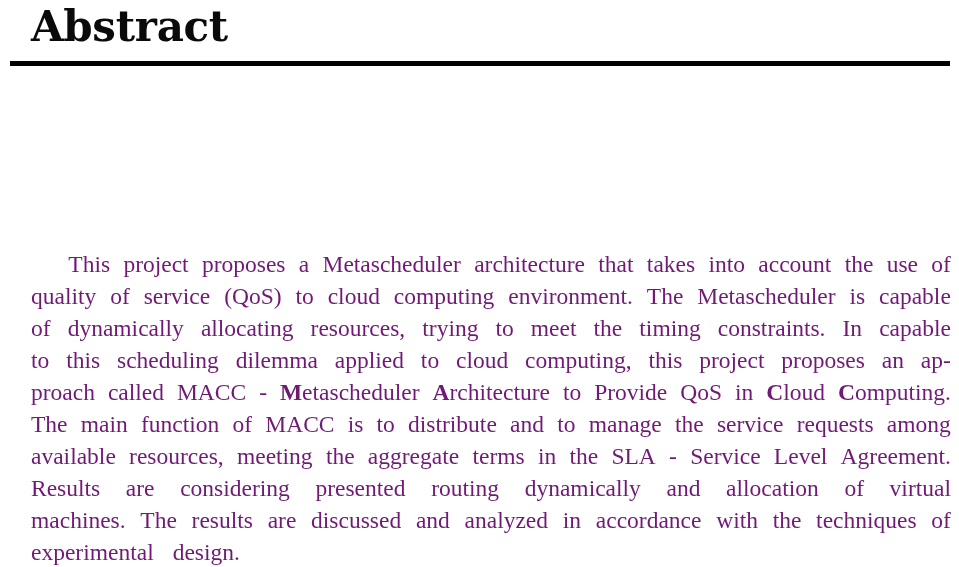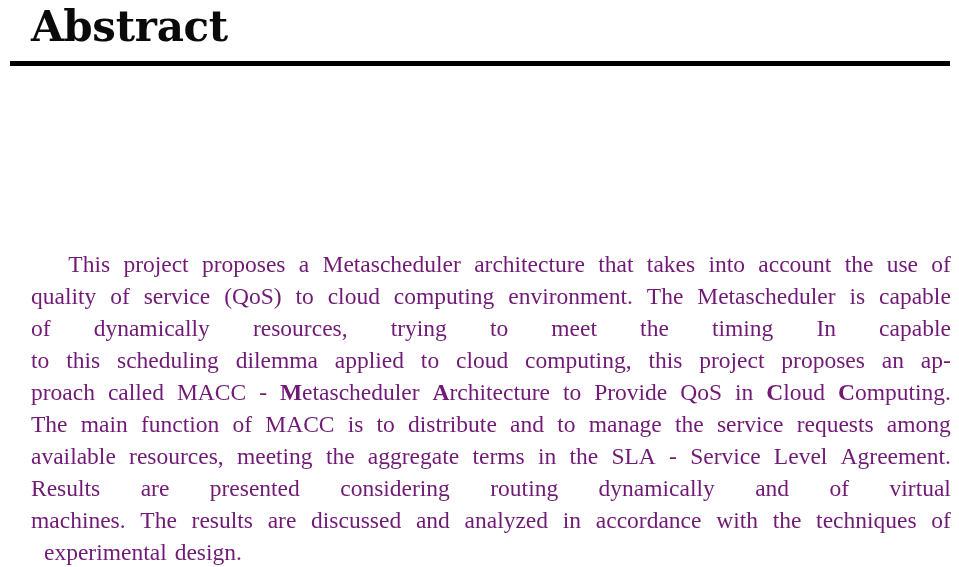--- a/index.html
+++ b/index.html
@@ -67,21 +67,21 @@
 
   
   .line.justify {
     justify-content: space-between;
   }
   
   .line.flush {
     justify-content: flex-start;
   }
   .line.flush .w + .w {
-    margin-left: 1px;
+    margin-left: 12px;
   }
 
   .w {
     display: inline-block;
     white-space: pre;
   }
 
   .indent {
     display: inline-block;
     width: 24px;
@@ -96,23 +96,23 @@
 
 <div class="page">
 
   <div class="heading">Abstract</div>
 
   <div class="rule"></div>
 
   <div class="body-block" id="abstract-body">
       <div class="line justify"><span class="indent"></span><span class="w">This</span><span class="w">project</span><span class="w">proposes</span><span class="w">a</span><span class="w">Metascheduler</span><span class="w">architecture</span><span class="w">that</span><span class="w">takes</span><span class="w">into</span><span class="w">account</span><span class="w">the</span><span class="w">use</span><span class="w">of</span></div>
       <div class="line justify"><span class="w">quality</span><span class="w">of</span><span class="w">service</span><span class="w">(QoS)</span><span class="w">to</span><span class="w">cloud</span><span class="w">computing</span><span class="w">environment.</span><span class="w">The</span><span class="w">Metascheduler</span><span class="w">is</span><span class="w">capable</span></div>
-      <div class="line justify"><span class="w">of</span><span class="w">dynamically</span><span class="w">resources,</span><span class="w">trying</span><span class="w">to</span><span class="w">meet</span><span class="w">the</span><span class="w">timing</span><span class="w">In</span><span class="w">capable</span></div>
+      <div class="line justify"><span class="w">of</span><span class="w">dynamically</span><span class="w">allocating</span><span class="w">resources,</span><span class="w">trying</span><span class="w">to</span><span class="w">meet</span><span class="w">the</span><span class="w">timing</span><span class="w">constraints.</span><span class="w">In</span><span class="w">capable</span></div>
       <div class="line justify"><span class="w">to</span><span class="w">this</span><span class="w">scheduling</span><span class="w">dilemma</span><span class="w">applied</span><span class="w">to</span><span class="w">cloud</span><span class="w">computing,</span><span class="w">this</span><span class="w">project</span><span class="w">proposes</span><span class="w">an</span><span class="w">ap-</span></div>
       <div class="line justify"><span class="w">proach</span><span class="w">called</span><span class="w">MACC</span><span class="w">-</span><span class="w"><span class="bold-cap">M</span>etascheduler</span><span class="w"><span class="bold-cap">A</span>rchitecture</span><span class="w">to</span><span class="w">Provide</span><span class="w">QoS</span><span class="w">in</span><span class="w"><span class="bold-cap">C</span>loud</span><span class="w"><span class="bold-cap">C</span>omputing.</span></div>
       <div class="line justify"><span class="w">The</span><span class="w">main</span><span class="w">function</span><span class="w">of</span><span class="w">MACC</span><span class="w">is</span><span class="w">to</span><span class="w">distribute</span><span class="w">and</span><span class="w">to</span><span class="w">manage</span><span class="w">the</span><span class="w">service</span><span class="w">requests</span><span class="w">among</span></div>
       <div class="line justify"><span class="w">available</span><span class="w">resources,</span><span class="w">meeting</span><span class="w">the</span><span class="w">aggregate</span><span class="w">terms</span><span class="w">in</span><span class="w">the</span><span class="w">SLA</span><span class="w">-</span><span class="w">Service</span><span class="w">Level</span><span class="w">Agreement.</span></div>
-      <div class="line justify"><span class="w">Results</span><span class="w">are</span><span class="w">presented</span><span class="w">considering</span><span class="w">routing</span><span class="w">dynamically</span><span class="w">and</span><span class="w">of</span><span class="w">virtual</span></div>
+      <div class="line justify"><span class="w">Results</span><span class="w">are</span><span class="w">considering</span><span class="w">presented</span><span class="w">routing</span><span class="w">dynamically</span><span class="w">and</span><span class="w">allocation</span><span class="w">of</span><span class="w">virtual</span></div>
       <div class="line justify"><span class="w">machines.</span><span class="w">The</span><span class="w">results</span><span class="w">are</span><span class="w">discussed</span><span class="w">and</span><span class="w">analyzed</span><span class="w">in</span><span class="w">accordance</span><span class="w">with</span><span class="w">the</span><span class="w">techniques</span><span class="w">of</span></div>
-      <div class="line flush"><span class="w" style="margin-right: 7px; margin-left: 13px;">experimental</span><span class="w">design.</span></div>
+      <div class="line flush"><span class="w" style="margin-right: 7px;">experimental</span><span class="w">design.</span></div>
     </div>
 
 </div>
 
 </body></html>

